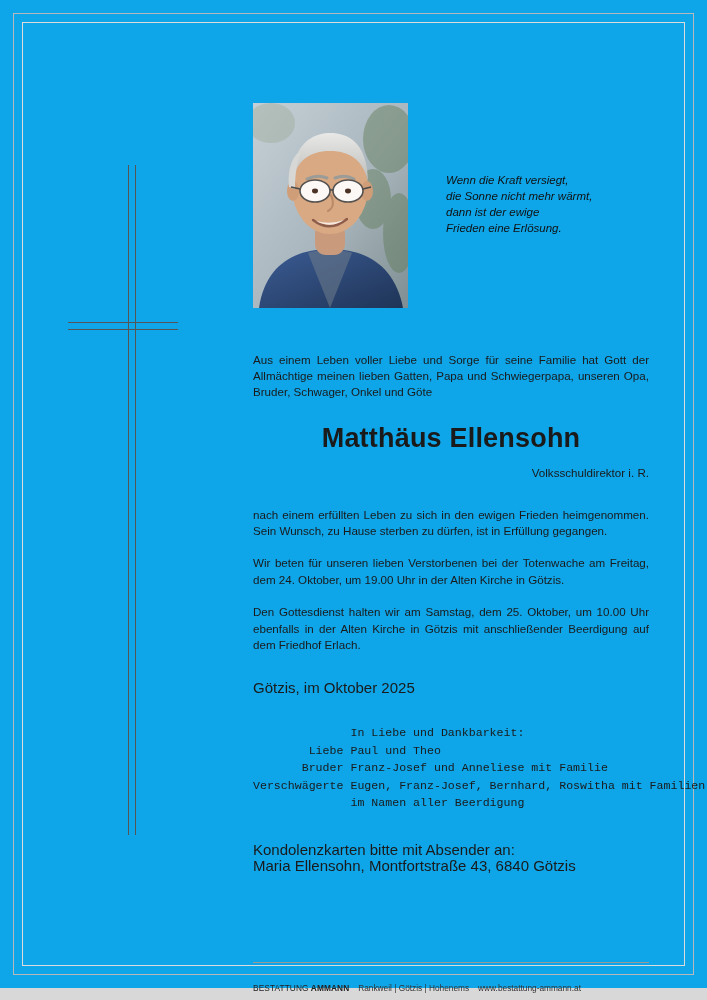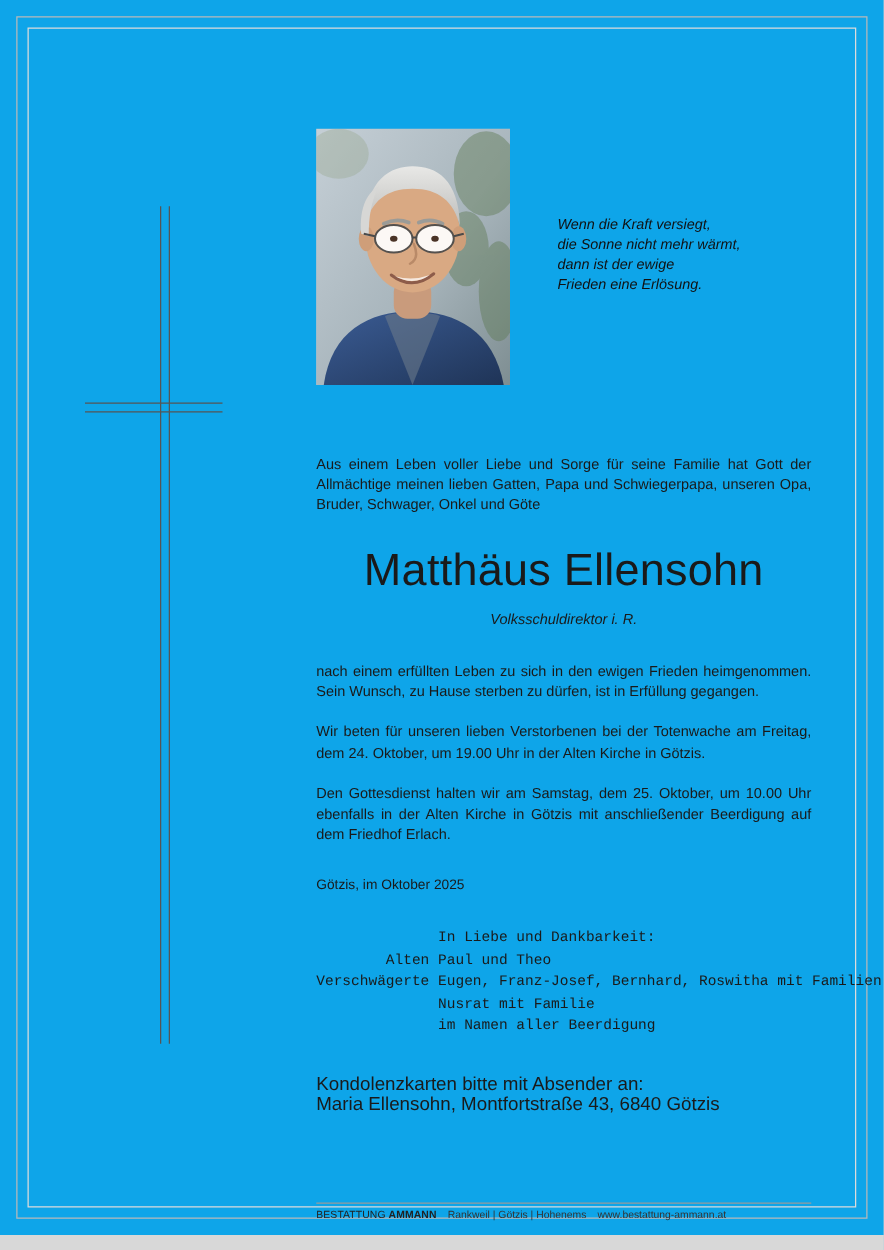--- a/index.html
+++ b/index.html
@@ -99,57 +99,56 @@
     font-style: italic;
     font-size: 11.5px;
     line-height: 16px;
     color: #111;
   }
 
   
   .content {
     position: absolute;
     left: 253px;
-    top: 364px;
+    top: 352px;
     width: 396px;
   }
   .intro {
     font-size: 11.6px;
     line-height: 16.2px;
     text-align: justify;
     text-justify: inter-word;
   }
   .name {
     text-align: center;
-    font-size: 36px;
-    font-weight: normal;
+    font-size: 27px;
+    font-weight: bold;
     margin-top: 22px;
     letter-spacing: 0.2px;
   }
   .dates {
     text-align: center;
     font-size: 11.6px;
     margin-top: 9px;
   }
   .dates .sep { padding: 0 5px; }
   .profession {
-    text-align: center;
+    text-align: right;
     font-size: 11.6px;
     margin-top: 12px;
-    font-style: italic;
   }
   .para {
     font-size: 11.6px;
     line-height: 16.4px;
     text-align: justify;
     margin-top: 16px;
   }
   .para.first { margin-top: 28px; }
   .place-date {
-    font-size: 11px;
+    font-size: 15px;
     margin-top: 26px;
   }
 
   
   .family {
     margin-top: 28px;
     font-size: 11.6px;
     line-height: 17.5px;
     width: 396px;
   }
@@ -182,21 +181,21 @@
     line-height: 16.4px;
   }
 
   
   .footer {
     position: absolute;
     left: 253px;
     top: 962px;
     width: 396px;
     border-top: 1px solid #9a9a9a;
-    padding-top: 3px;
+    padding-top: 20px;
     font-size: 8.3px;
     color: #222;
     display: flex;
     gap: 9px;
     align-items: flex-end;
     white-space: nowrap;
   }
   .footer .brand-light { letter-spacing: 0.1px; }
   .footer .brand-bold { font-weight: bold; letter-spacing: 0.1px; }
   .footer .towns { color: #333; }
@@ -302,30 +301,30 @@
     <div class="place-date">Götzis, im Oktober 2025</div>
 
     <div class="family">
       <table>
         <tbody>
             <tr>
           <td class="role"></td>
           <td class="names">In Liebe und Dankbarkeit:</td>
         </tr>
         <tr>
-          <td class="role">Alten</td>
+          <td class="role">Liebe</td>
           <td class="names">Paul und Theo</td>
+        </tr>
+        <tr>
+          <td class="role">Bruder</td>
+          <td class="names">Franz-Josef und Anneliese mit Familie</td>
         </tr>
         <tr>
           <td class="role">Verschwägerte</td>
           <td class="names">Eugen, Franz-Josef, Bernhard, Roswitha mit Familien</td>
-        </tr>
-        <tr>
-          <td class="role"></td>
-          <td class="names">Nusrat mit Familie</td>
         </tr>
         <tr>
           <td class="role"></td>
           <td class="names">im Namen aller Beerdigung</td>
         </tr>
       </tbody>
         </table>
     </div>
 
     <div class="condolence">

